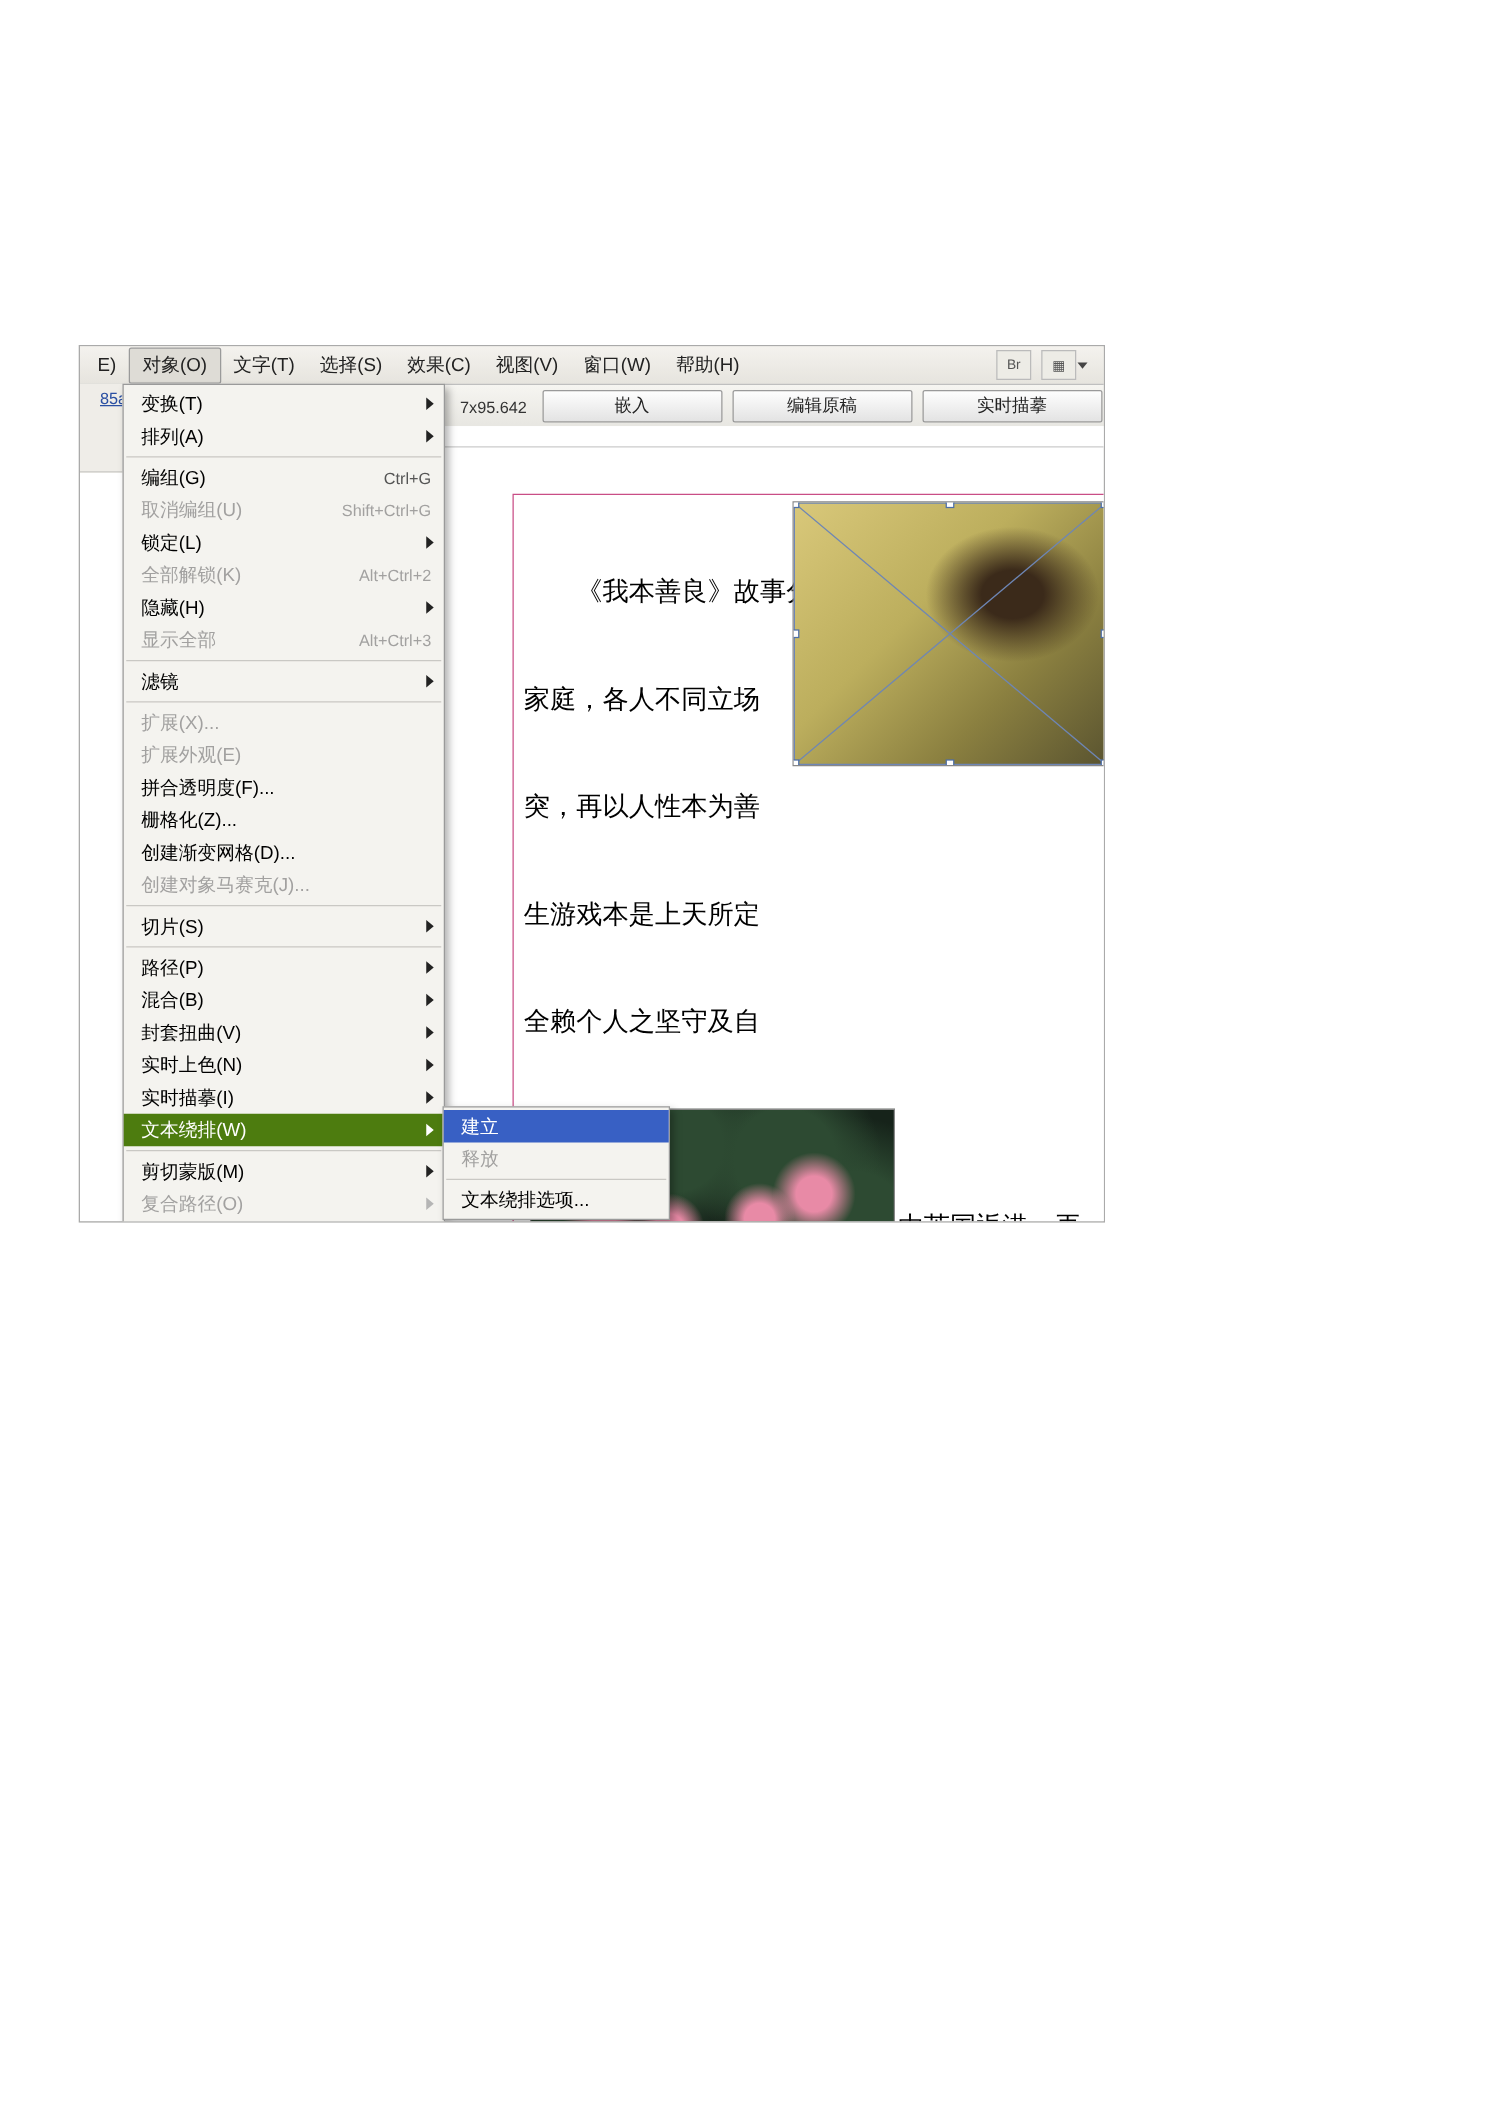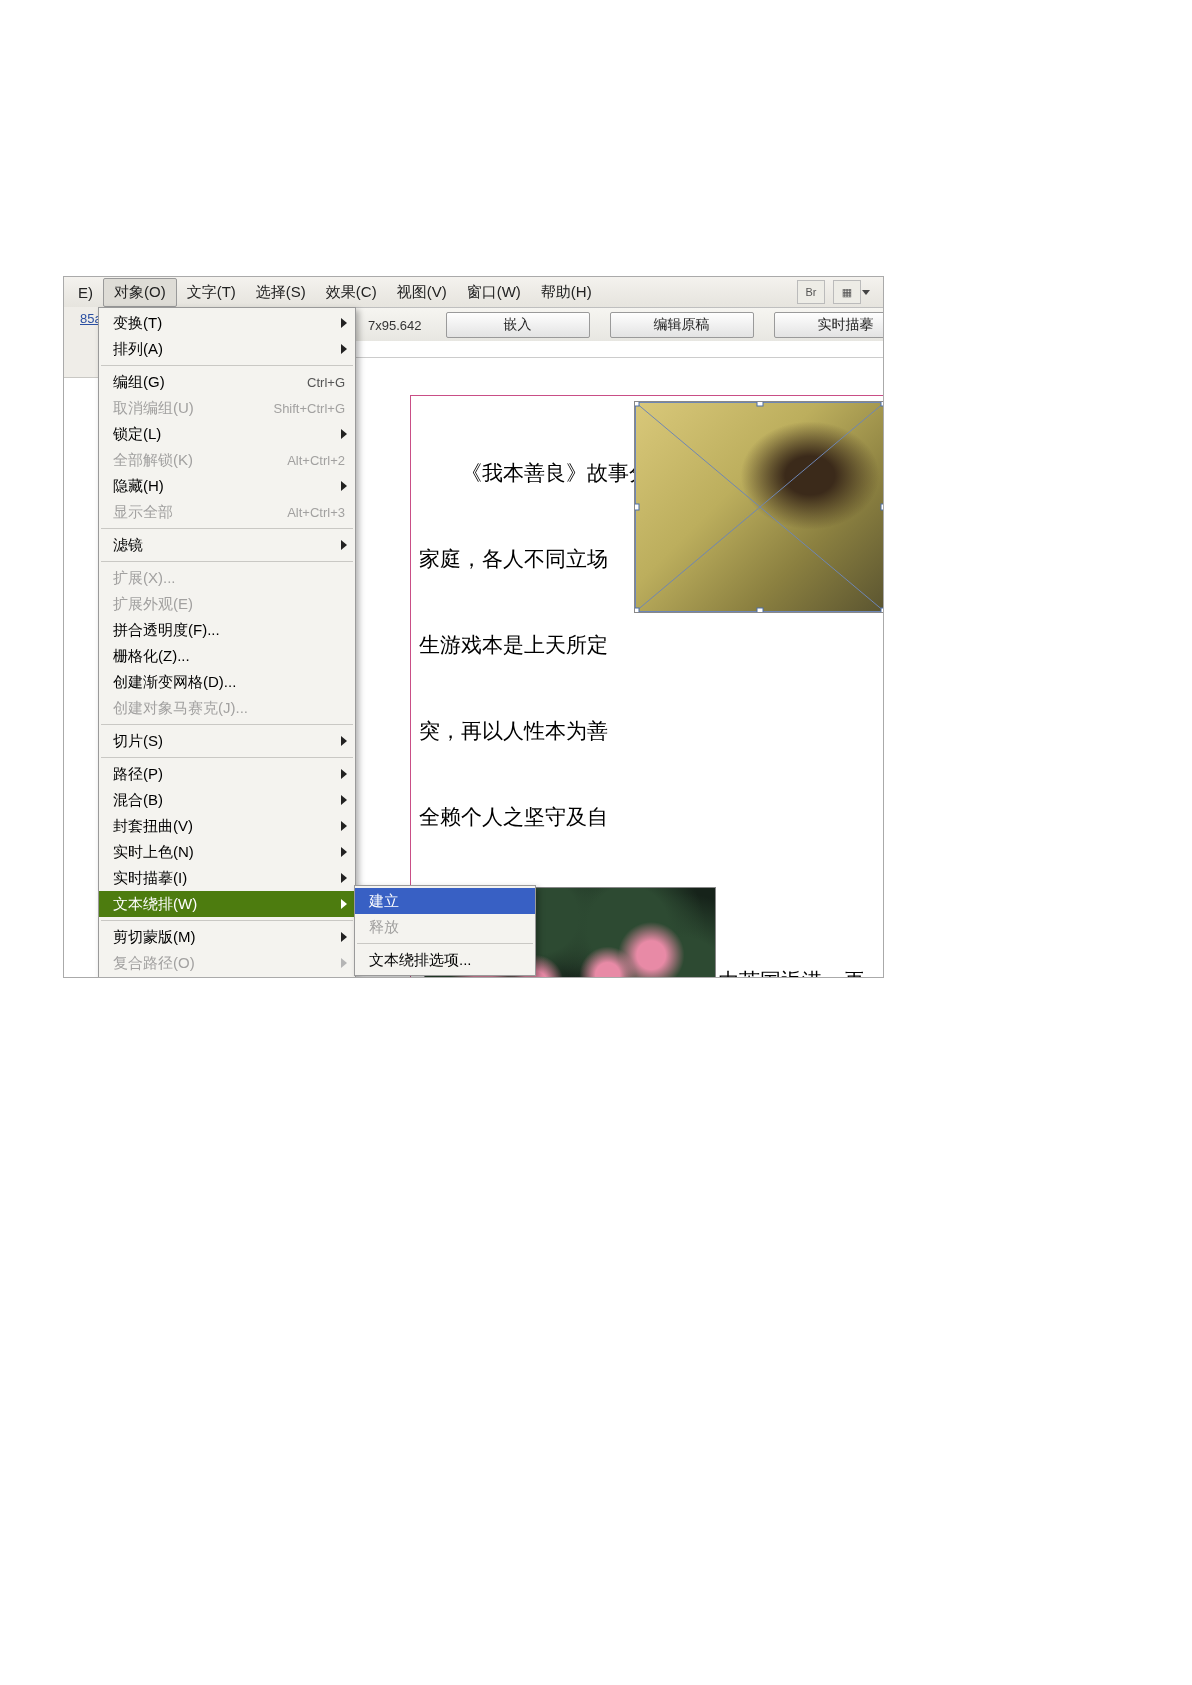--- a/index.html
+++ b/index.html
@@ -70,21 +70,21 @@
   }
 
   
   .controlstrip {
     display: flex;
     align-items: center;
     height: 34px;
     background: linear-gradient(#f6f5f1, #e7e6e1);
     border-bottom: 1px solid #bfbfbf;
     padding: 0 6px;
-    gap: 20px;
+    gap: 8px;
     font-size: 14px;
   }
   .controlstrip .readout {
     font-size: 13px;
     color: #333;
     padding: 2px 4px;
   }
   .csbutton {
     min-width: 92px;
     height: 24px;
@@ -332,22 +332,22 @@
   </div>
 
   <div class="topruler"></div>
 
   <div class="canvas">
     <div class="page"></div>
 
     <div class="bodytext">
       <p>        《我本善良》故事分</p>
       <p>家庭，各人不同立场</p>
+      <p>突，再以人性本为善</p>
       <p>生游戏本是上天所定</p>
-      <p>突，再以人性本为善</p>
       <p>全赖个人之坚守及自</p>
       <p>        全剧环绕三个中</p>
       
       
       
     </div>
 
     <div class="placed-img1">
       <svg viewBox="0 0 250 210">
         <line x1="0" y1="0" x2="250" y2="210" stroke="#6e86b5" stroke-width="1"></line>

